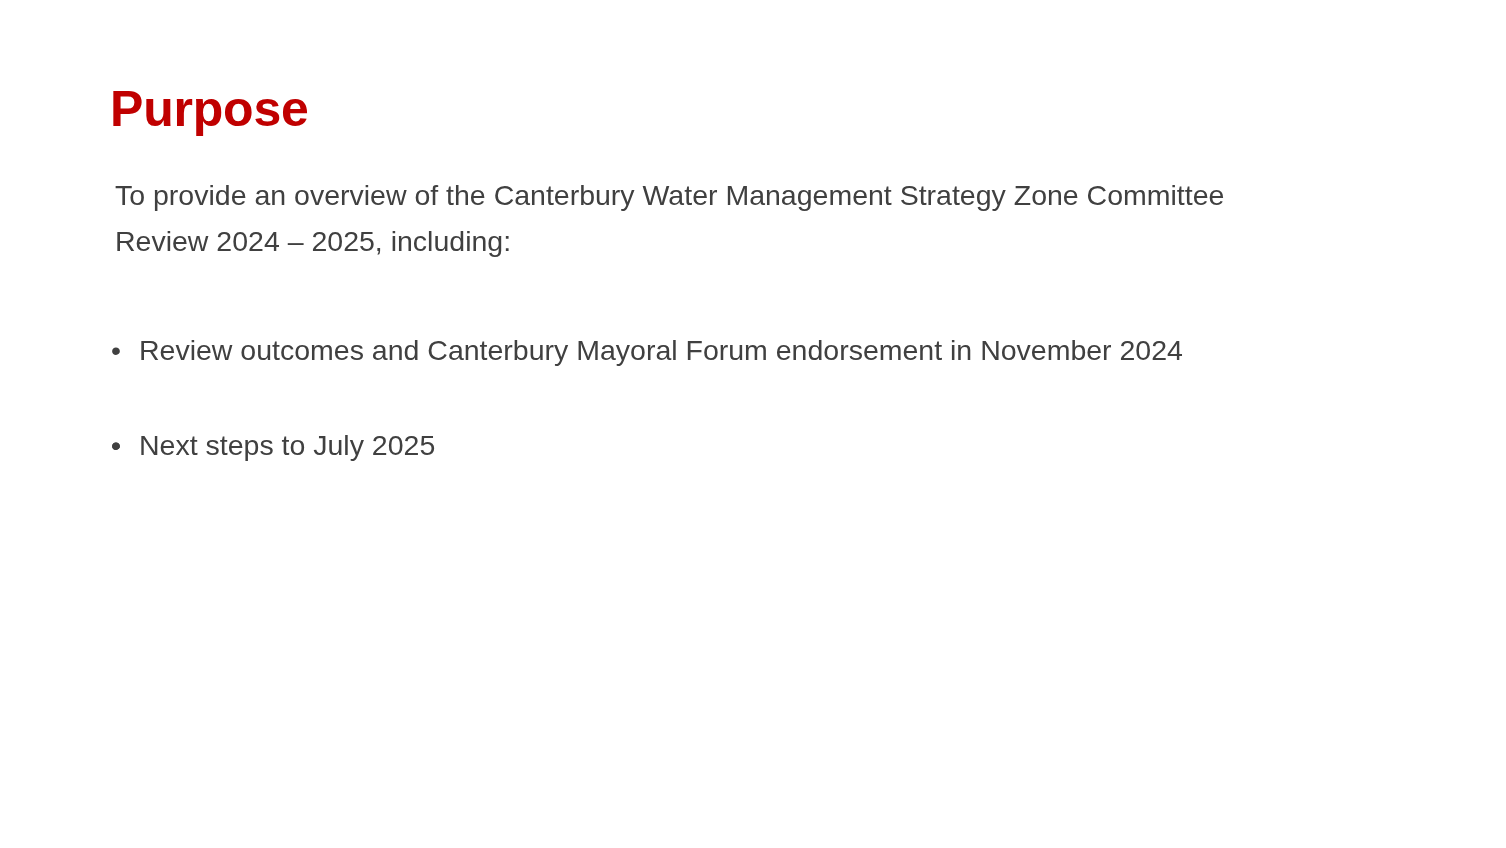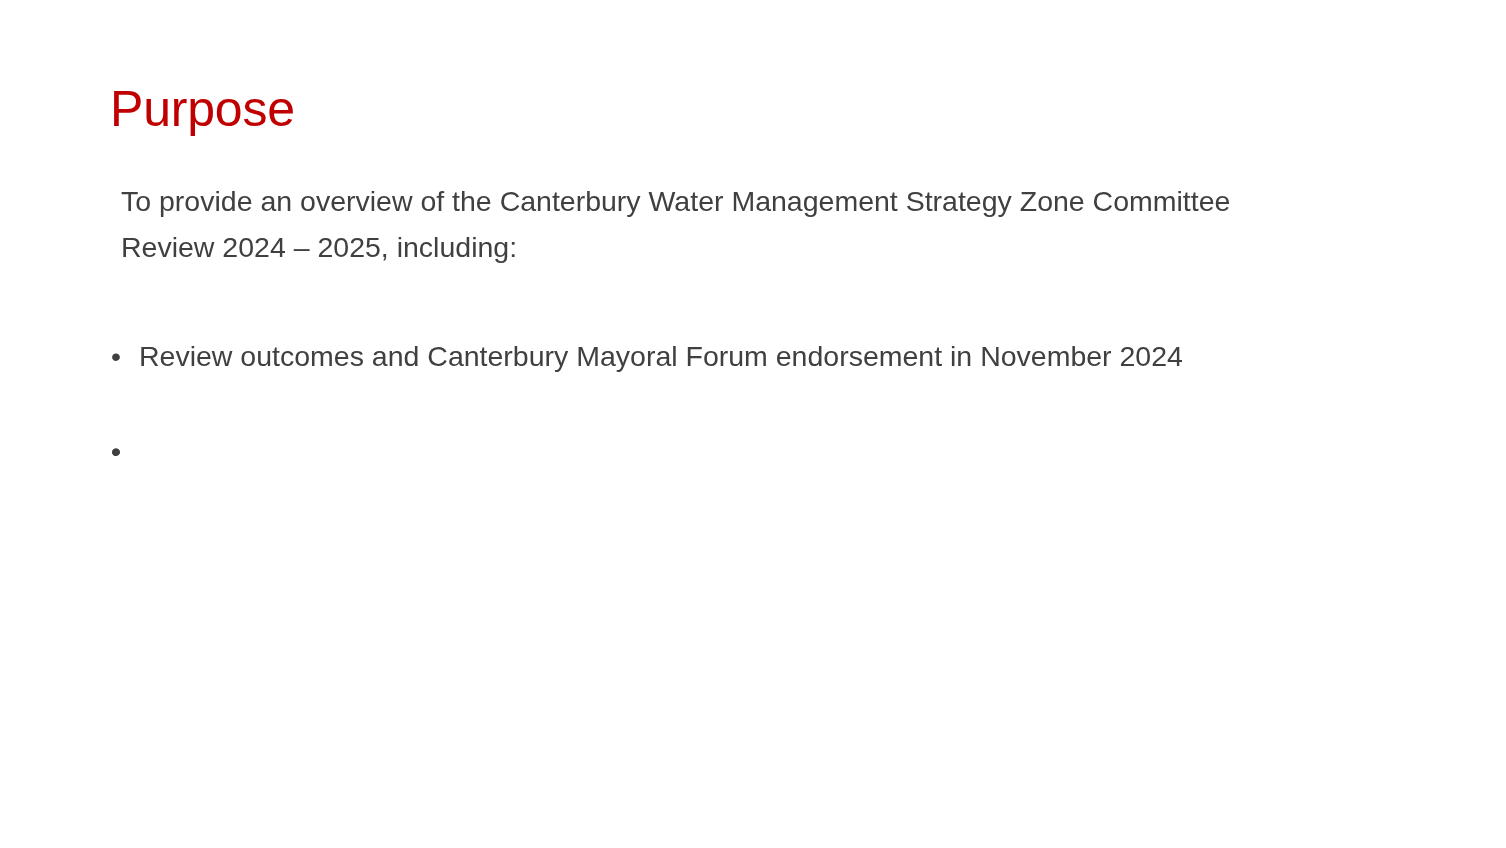--- a/index.html
+++ b/index.html
@@ -16,37 +16,37 @@
     height: 848px;
     background: #ffffff;
     overflow: hidden;
     box-sizing: border-box;
   }
   .slide-title {
     position: absolute;
     left: 110px;
     top: 48px;
     font-size: 50px;
-    font-weight: normal;
+    font-weight: bold;
     color: #c00000;
     letter-spacing: -0.2px;
     line-height: 1.1;
     text-align: center;
   }
   .body-block {
     position: absolute;
     left: 111px;
     top: 168px;
     width: 1310px;
   }
   .intro-paragraph {
     font-size: 28.5px;
     color: #404040;
     line-height: 1.62;
-    margin: 10px;
+    margin: 4px;
     max-width: 1180px;
   }
   .bullet-list {
     list-style: none;
     margin: 0;
     padding: 0;
     margin-top: 68px;
   }
   .bullet-item {
     position: relative;
@@ -85,17 +85,18 @@
     <ul class="bullet-list">
       <li class="bullet-item">
         <span class="bullet-dot">•</span>
         <span class="bullet-text">Review outcomes and Canterbury Mayoral Forum endorsement in November 2024</span>
       </li>
       <li class="bullet-item">
         <span class="bullet-dot">•</span>
       </li>
       <li class="bullet-item">
         <span class="bullet-dot">•</span>
+        <span class="bullet-text">Next steps to July 2025</span>
       </li>
     </ul>
 
   </div>
 </div>
 
 </body></html>

